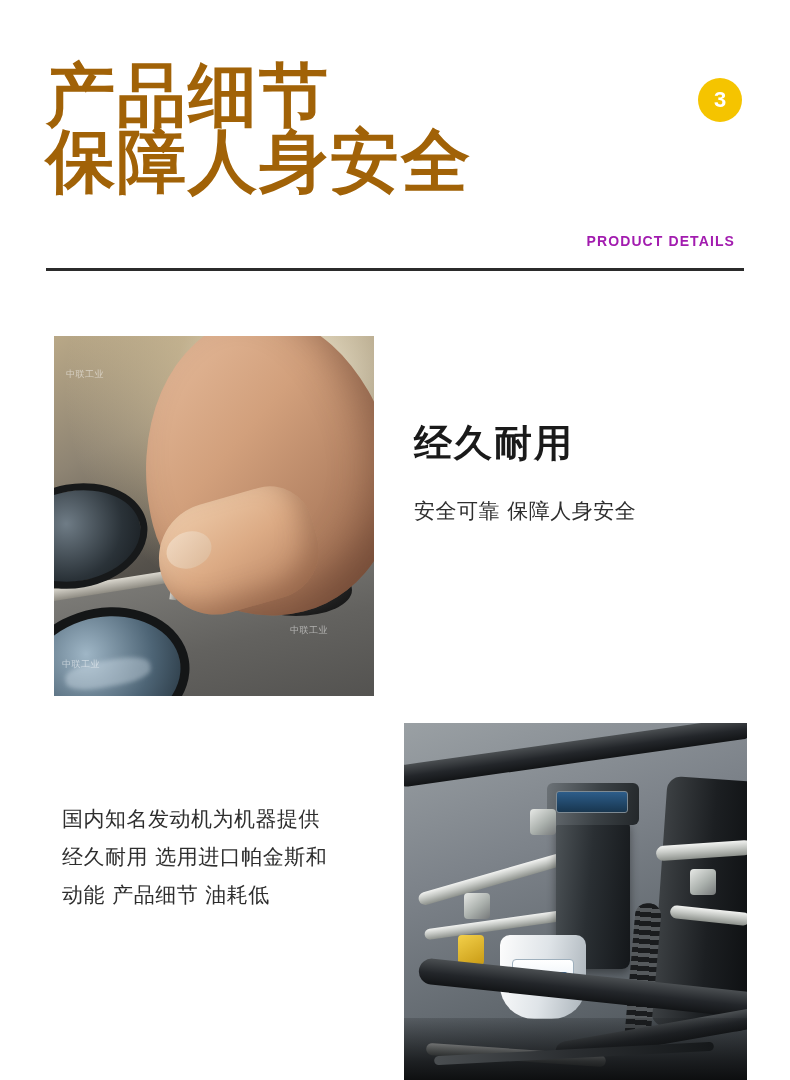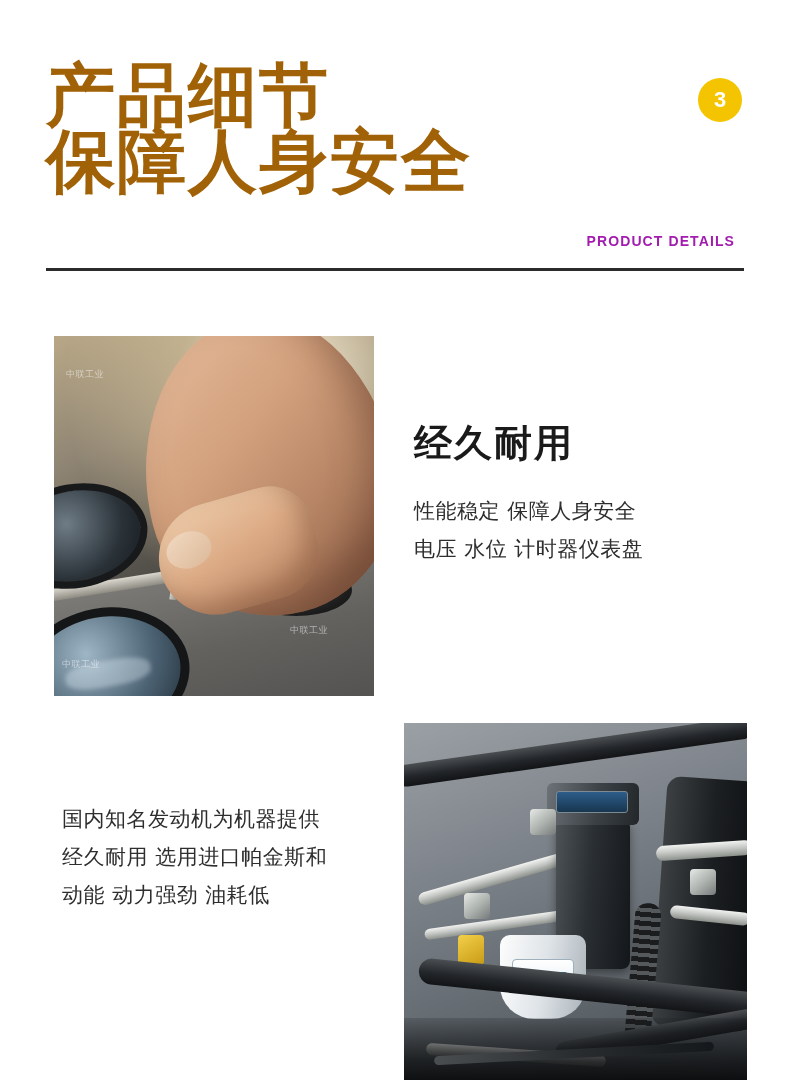--- a/index.html
+++ b/index.html
@@ -389,30 +389,29 @@
       <div class="p1-btn-red"></div>
       <div class="p1-hand"></div>
       <div class="p1-finger"></div>
       <div class="p1-nail"></div>
       <div class="wm wm-1">中联工业</div>
       <div class="wm wm-2">中联工业</div>
       <div class="wm wm-3">中联工业</div>
     </div>
     <div class="text-1">
       <div class="feature-title">经久耐用</div>
-      <div class="feature-line">性能稳定  保障人身安全</div>
-      <div class="feature-line">电压 水位 计时器仪表盘</div>
+      <div class="feature-line">安全可靠  保障人身安全</div>
     </div>
   </div>
 
   <div class="block-two">
     <div class="text-2">
       <div class="feature-line">国内知名发动机为机器提供</div>
       <div class="feature-line">经久耐用 选用进口帕金斯和</div>
-      <div class="feature-line">动能 动力强劲 油耗低</div>
+      <div class="feature-line">动能 产品细节 油耗低</div>
     </div>
     <div class="photo photo-2">
       <div class="p2-bg"></div>
       <div class="p2-hose p2-h1"></div>
       <div class="p2-hose p2-h4"></div>
       <div class="p2-pipe p2-p1"></div>
       <div class="p2-pipe p2-p2"></div>
       <div class="p2-pipe p2-p3"></div>
       <div class="p2-pipe p2-p4"></div>
       <div class="p2-filter-body"></div>

